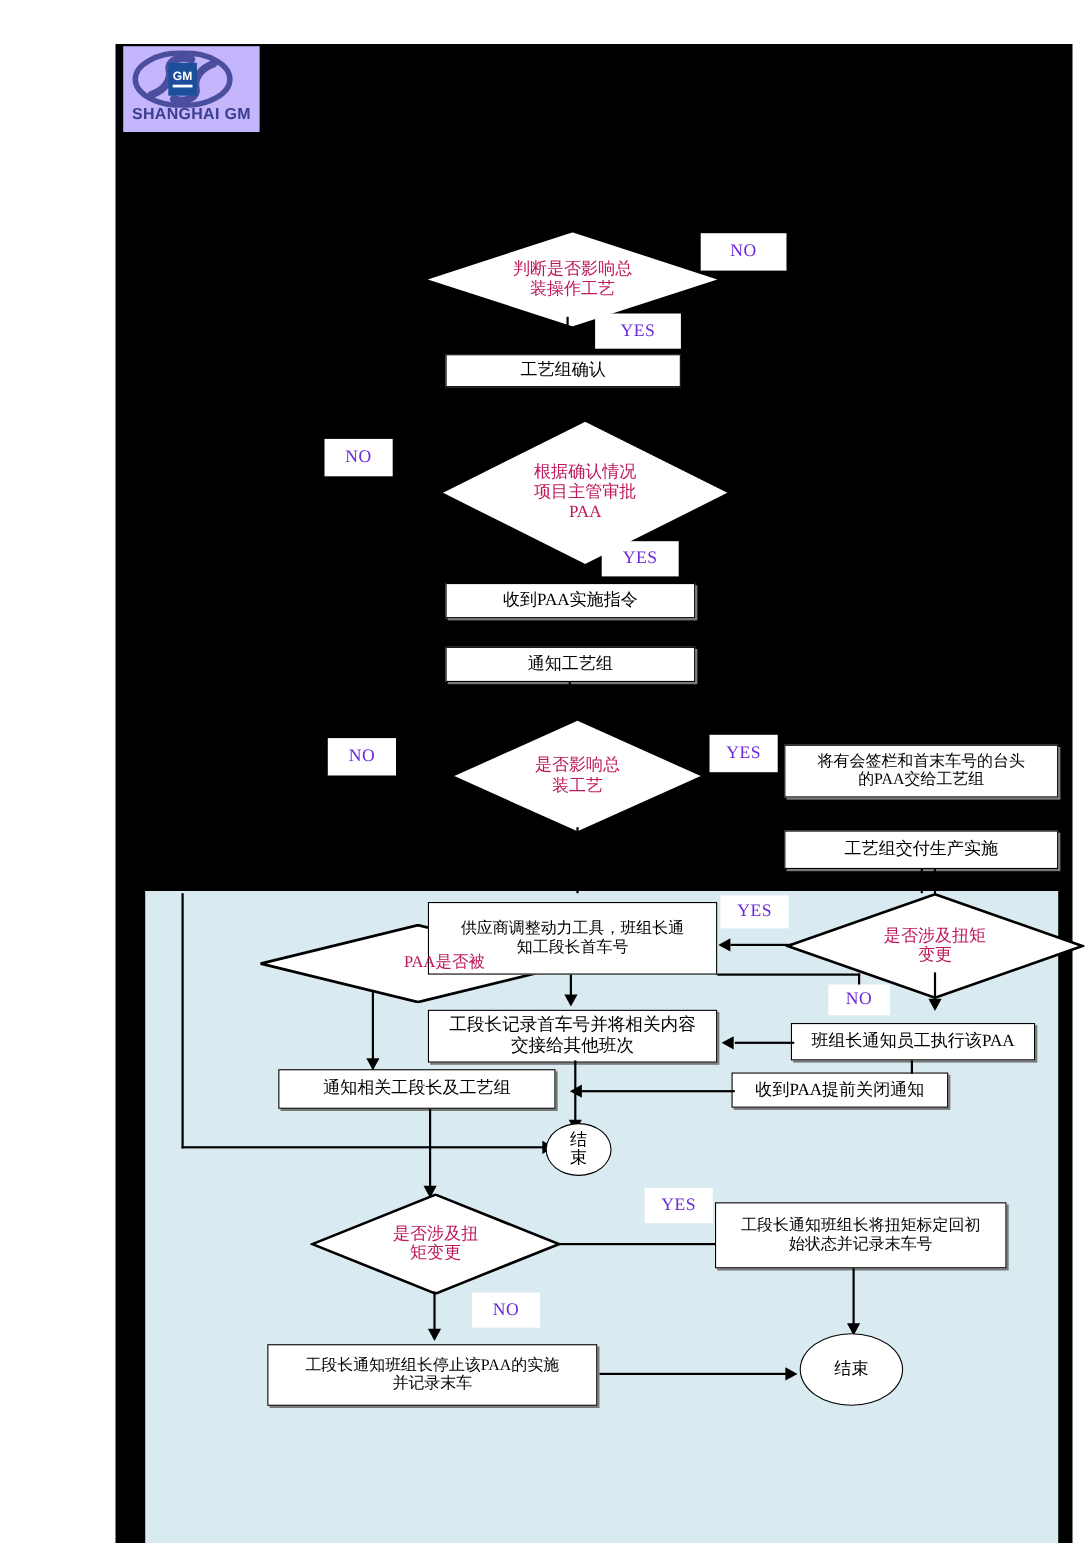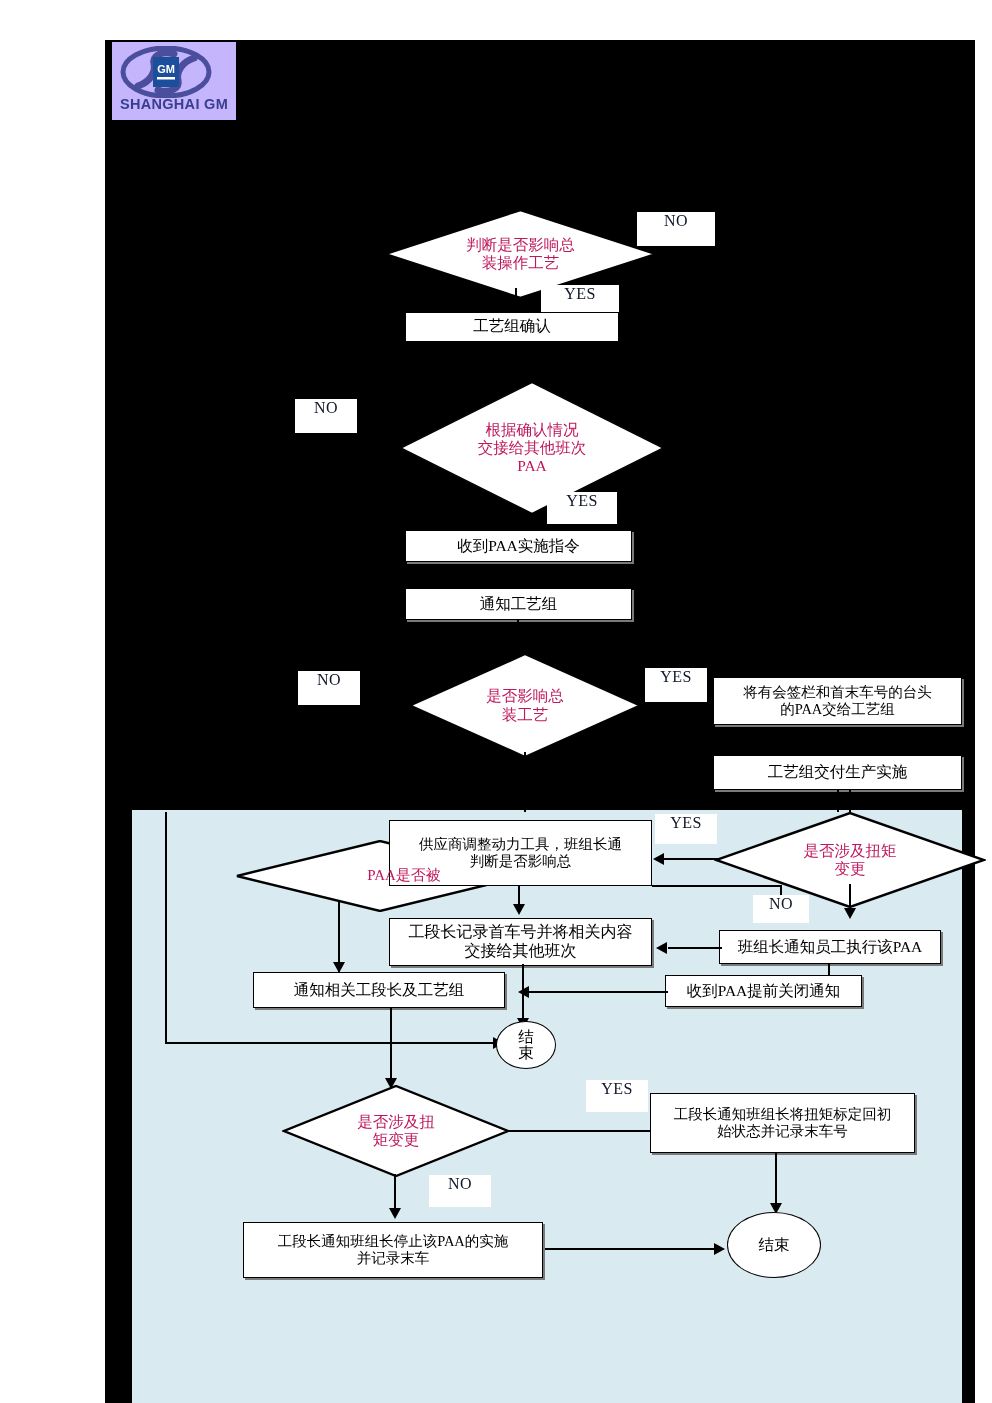--- a/index.html
+++ b/index.html
@@ -67,23 +67,24 @@
     padding: 1px 3px;
   }
   .node.shadow {
     box-shadow: 2px 2px 0 0 #7a7a7a;
   }
   .label {
     position: absolute;
     box-sizing: border-box;
     background: #ffffff;
     display: flex;
+    align-items: center;
     justify-content: center;
     font-size: 16px;
-    color: #0f172a;
+    color: #6d28d9;
     letter-spacing: 0.5px;
   }
   .label.on-blue { background: #ffffff; }
   
   .diamond {
     position: absolute;
     display: flex;
     align-items: center;
     justify-content: center;
     text-align: center;
@@ -174,34 +175,34 @@
   <div class="label" style="left:637px; top:212px; width:78px; height:34px;">
     <span>NO</span>
   </div>
 
   <div class="conn v" style="left:515px; top:288px; height:34px;"></div>
 
   <div class="label" style="left:541px; top:285px; width:78px; height:32px;">
     <span>YES</span>
   </div>
 
-  <div class="node" style="left:405px; top:312px; width:214px; height:30px;font-family:Liberation Mono, monospace;">
+  <div class="node" style="left:405px; top:322px; width:214px; height:30px;">
     <span>工艺组确认</span>
   </div>
 
   <div class="label" style="left:295px; top:399px; width:62px; height:34px;">
     <span>NO</span>
   </div>
 
   <div class="diamond" style="left:398px; top:380px; width:268px; height:136px;">
     <svg viewBox="0 0 268 136" preserveAspectRatio="none">
       <polygon points="134,2 266,68 134,134 2,68" fill="#ffffff" stroke="#000000" stroke-width="2.4" vector-effect="non-scaling-stroke"></polygon>
     </svg>
     <div class="dtext">根据确认情况
-交接给其他班次
+项目主管审批
 PAA</div>
   </div>
 
   <div class="conn v" style="left:517px; top:508px; height:25px;"></div>
 
   <div class="label" style="left:547px; top:492px; width:70px; height:32px;">
     <span>YES</span>
   </div>
 
   <div class="node shadow" style="left:405px; top:530px; width:227px; height:32px;">
@@ -248,21 +249,21 @@
 
   <div class="diamond" style="left:235px; top:840px; width:290px; height:72px;">
     <svg viewBox="0 0 290 72" preserveAspectRatio="none">
       <polygon points="145,1 288,36 145,71 2,36" fill="#ffffff" stroke="#000000" stroke-width="2.4" vector-effect="non-scaling-stroke"></polygon>
     </svg>
     <div class="dtext" style="margin-left:48px; font-size:15px;">PAA是否被</div>
   </div>
 
   <div class="node" style="left:389px; top:820px; width:263px; height:66px; font-size:14.5px;">
     <span style="white-space:pre-line;">供应商调整动力工具，班组长通
-判断是否影响总</span>
+知工段长首车号</span>
   </div>
 
   <div class="diamond" style="left:714px; top:812px; width:272px; height:96px;">
     <svg viewBox="0 0 272 96" preserveAspectRatio="none">
       <polygon points="136,1 270,48 136,95 2,48" fill="#ffffff" stroke="#000000" stroke-width="2.4" vector-effect="non-scaling-stroke"></polygon>
     </svg>
     <div class="dtext">是否涉及扭矩
 变更</div>
   </div>
 

